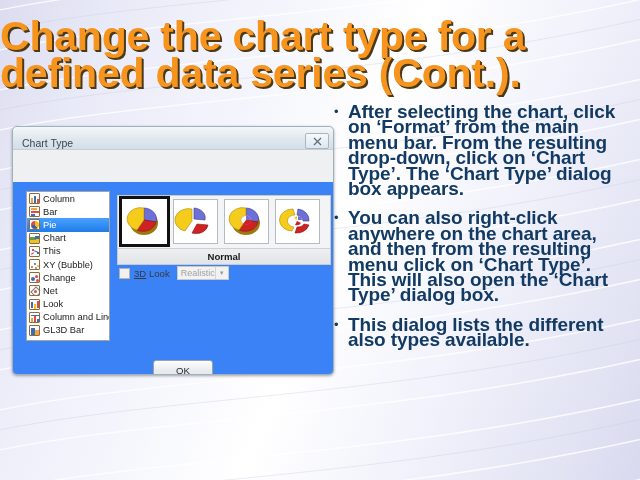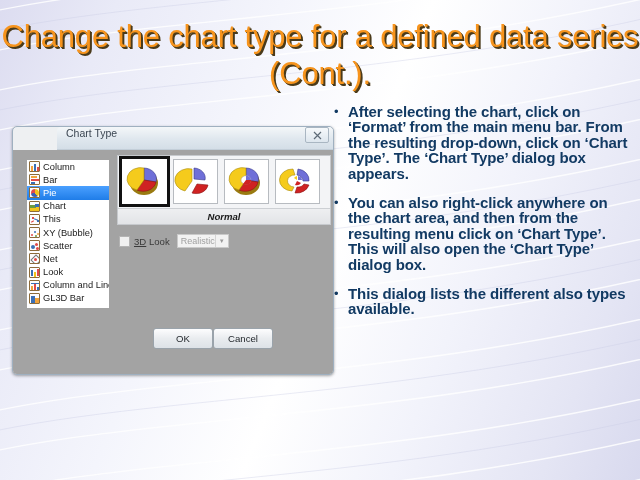--- a/index.html
+++ b/index.html
@@ -14,67 +14,66 @@
   #bg{position:absolute;inset:0;
       background:
         linear-gradient(112deg,#dcdcf0 0%, #e9eaf7 14%, #f4f5fc 34%, #ffffff 52%, #f2f3fb 70%, #e4e5f4 88%, #d8d9ee 100%);
   }
   #bg .lines{position:absolute;inset:-40px;overflow:hidden;}
   #bg .lines svg{position:absolute;left:0;top:0;}
 
   
   #title{
     position:absolute;left:0;top:18px;width:640px;
-    text-align:center;
-    font-size:31px;font-weight:normal;line-height:37px;
+    text-align:left;
+    font-size:41px;font-weight:bold;line-height:37px;
     color:#F7941D;
     text-shadow:2px 2px 0 #4a3a1a, 1px 1px 0 #6b5426;
     letter-spacing:-0.2px;
   }
 
   
   #bullets{
     position:absolute;left:332px;top:104px;width:300px;
   }
   .bullet{display:flex;margin-bottom:14px;}
   .bullet .dot{
     width:14px;flex:0 0 14px;color:#123a63;font-size:13px;line-height:15px;
     text-align:left;padding-left:2px;
   }
   .bullet .btext{
-    flex:1;color:#123a63;font-size:15px;font-weight:bold;line-height:15.4px;
+    flex:1;color:#123a63;font-size:19px;font-weight:bold;line-height:15.4px;
     letter-spacing:-0.1px;
   }
 
   
   #dialog{
     position:absolute;left:12px;top:126px;width:320px;height:247px;
     background:#eef0f2;
     border:1px solid #9fb0c0;
     border-radius:5px;
     box-shadow:0 1px 3px rgba(0,0,0,.35);
     overflow:hidden;
   }
   #dlg-titlebar{
     height:22px;
     background:linear-gradient(#f4f7f9,#dfe7ee 55%,#d4dee7);
     border-bottom:1px solid #c3ced8;
-    display:flex;align-items:flex-start;
+    display:flex;align-items:flex-end;
     padding:0 4px 0 9px;
     border-radius:4px 4px 0 0;
-    margin-left:44px;
   }
   #dlg-title-text{flex:1;font-size:10.5px;color:#3b4652;}
   #dlg-close{
     width:22px;height:14px;border:1px solid #a9b6c2;border-radius:2px;
     background:linear-gradient(#f6f9fb,#dde6ee);
     display:flex;align-items:center;justify-content:center;
     font-size:8px;color:#5d6a77;
   }
-  #dlg-body{position:relative;height:225px;background:#a3a3a3;}
+  #dlg-body{position:relative;height:225px;background:#3b82f6;margin-top:32px;}
 
   
   #typelist{
     position:absolute;left:13px;top:9px;width:82px;height:148px;
     background:#ffffff;border:1px solid #a3a3a3;
     overflow:hidden;
   }
   .lrow{
     display:flex;align-items:center;height:13.2px;padding-left:2px;
     font-size:9.3px;color:#1a1a1a;white-space:nowrap;
@@ -85,22 +84,22 @@
   }
   .lrow .ic{
     width:11px;height:11px;flex:0 0 11px;margin-right:3px;
     position:relative;border:1px solid #8d6b3a;box-sizing:border-box;
     background:#fdfdfd;border-radius:1px;overflow:hidden;
   }
   .lrow .ic i{position:absolute;display:block;}
 
   
   #preview{
-    position:absolute;left:104px;top:5px;width:212px;height:68px;
-    background:#f3f4f6;border:1px solid #c6c9cd;font-style:italic;
+    position:absolute;left:104px;top:13px;width:212px;height:68px;
+    background:#f3f4f6;border:1px solid #c6c9cd;
   }
   .thumbs{display:flex;gap:6px;padding:3px 0 0 4px;}
   .thumb{
     width:45px;height:45px;background:#ffffff;border:1px solid #b7bbc0;
     box-sizing:border-box;position:relative;
   }
   .thumb.selected{outline:3px solid #111;outline-offset:0px;border-color:#fff;}
   .thumb svg{display:block;}
   #normal-label{
     position:absolute;left:0;bottom:0;width:100%;height:15px;
@@ -126,21 +125,21 @@
     display:flex;align-items:center;
     font-size:9px;color:#a0a0a0;padding-left:3px;box-sizing:border-box;
   }
   #look-select .arw{
     margin-left:auto;width:12px;height:12px;border-left:1px solid #d4d4d4;
     display:flex;align-items:center;justify-content:center;
     font-size:6px;color:#9a9a9a;
   }
 
   
-  #btnrow{position:absolute;left:140px;top:178px;display:flex;gap:0;}
+  #btnrow{position:absolute;left:140px;top:178px;display:flex;gap:19px;}
   .btn{
     width:58px;height:19px;
     border:1px solid #9aa3ab;border-radius:3px;
     background:linear-gradient(#fdfdfe,#e9ecef 50%,#dde2e7);
     font-size:9.6px;color:#24292e;
     display:flex;align-items:center;justify-content:center;
   }
   .btn u{text-decoration:underline;}
 </style>
 </head>
@@ -264,21 +263,21 @@
         </span>
         <span>XY (Bubble)</span>
       </div>
 
       <div class="lrow">
         <span class="ic">
           <i style="left:1px;top:4px;width:4px;height:4px;border-radius:50%;background:#3b6fb5"></i>
           <i style="left:5px;top:2px;width:3px;height:3px;border-radius:50%;background:#e04a4a"></i>
           <i style="left:6px;top:6px;width:3px;height:3px;border-radius:50%;background:#e04a4a"></i>
         </span>
-        <span>Scatter</span>
+        <span>Change</span>
       </div>
 
       <div class="lrow">
         <span class="ic">
           <i style="left:2px;top:2px;width:6px;height:6px;border:1px solid #777;transform:rotate(45deg)"></i>
           <i style="left:4px;top:4px;width:3px;height:3px;background:#e04a4a;border-radius:50%"></i>
         </span>
         <span>Net</span>
       </div>
 
@@ -364,17 +363,16 @@
         <u>3D</u><span> Look</span>
       </div>
       <div id="look-select">
         <span>Realistic</span>
         <span class="arw">▼</span>
       </div>
     </div>
 
     <div id="btnrow">
       <div class="btn">OK</div>
-      <div class="btn">Cancel</div>
     </div>
 
   </div>
 </div>
 
 </body></html>

